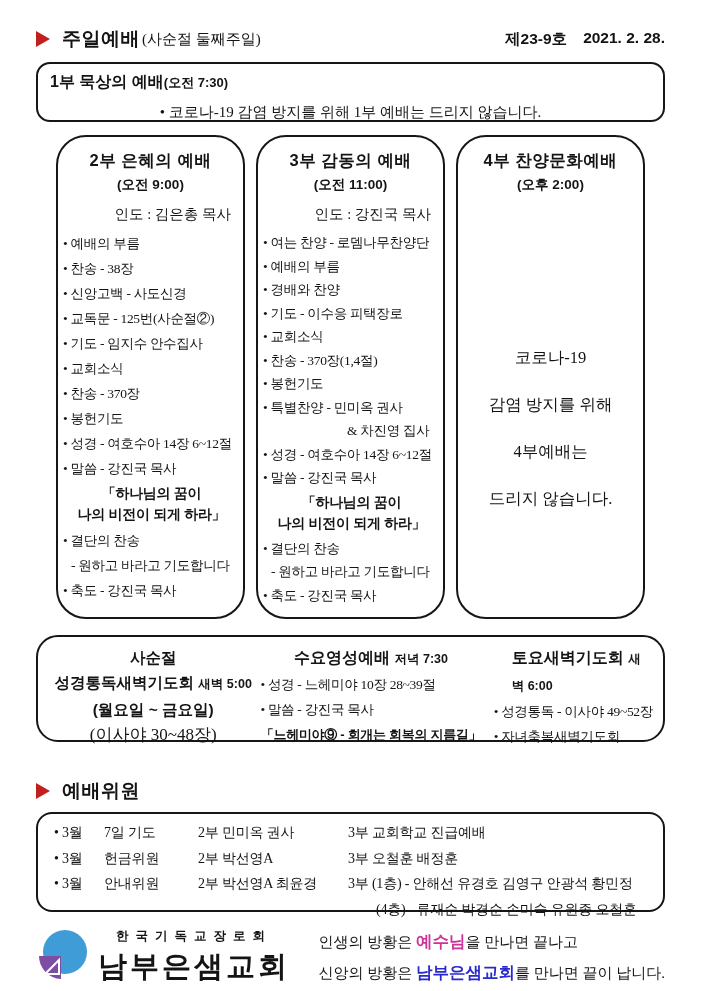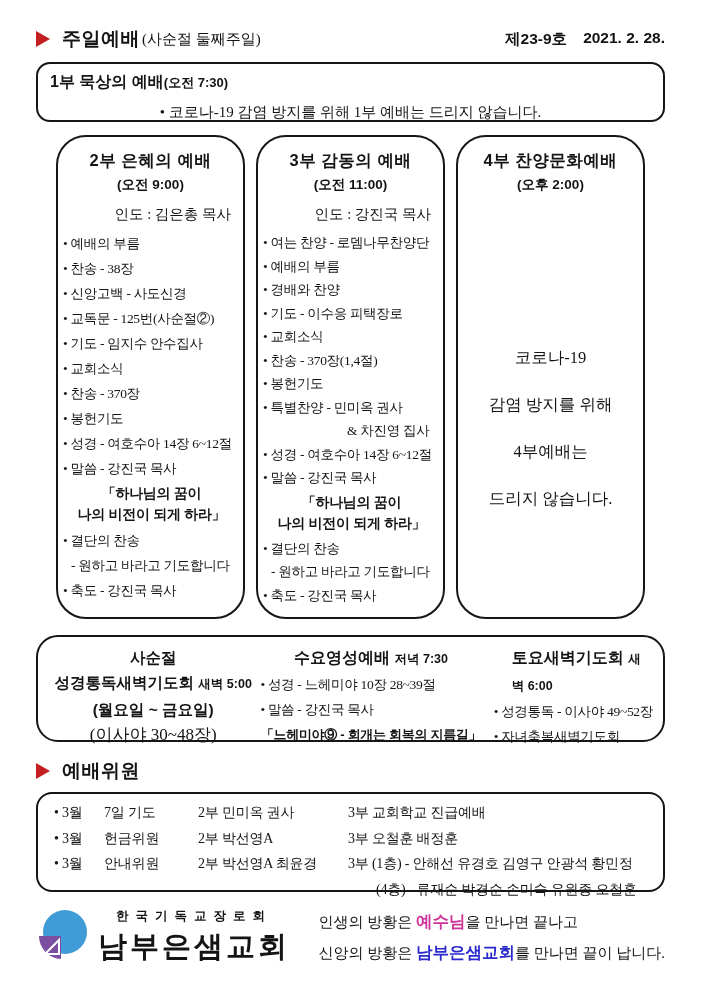--- a/index.html
+++ b/index.html
@@ -57,21 +57,21 @@
   .mw-reading { font-family:Liberation Serif, serif; font-weight:normal; font-size:17px; }
   .mw-col2 { width:225px; }
   .mw-col3 { flex:1; padding-left:12px; }
   .mw-title { text-align:center; font-family:"Liberation Sans", sans-serif; font-weight:bold; font-size:16px; }
   .mw-col3 .mw-title { text-align:left; padding-left:18px; }
   .mw-title .small-time { font-size:12.5px; }
   .mw-item { font-size:13.5px; letter-spacing:-0.3px; white-space:nowrap; }
   .mw-sermon { text-align:center; font-family:"Liberation Sans", sans-serif; font-weight:bold; font-size:13px; letter-spacing:-0.3px; white-space:nowrap; }
 
   
-  .hdr-comm { margin-top:16px;padding-left:36px; }
+  .hdr-comm { margin-top:36px;padding-left:36px; }
   .committee-box {
     margin:8px 36px 0; border:2px solid #161616; border-radius:16px;
     padding:6px 14px 8px 16px; height:100px;
   }
   .c-row { display:grid; grid-template-columns:50px 94px 150px 1fr; line-height:25.5px; font-size:14px; letter-spacing:-0.2px; }
   .c-cont { padding-left:28px; }
 
   
   .footer { margin:14px 36px 0; display:flex; align-items:center; }
   .logo-block { display:flex; align-items:center; }

